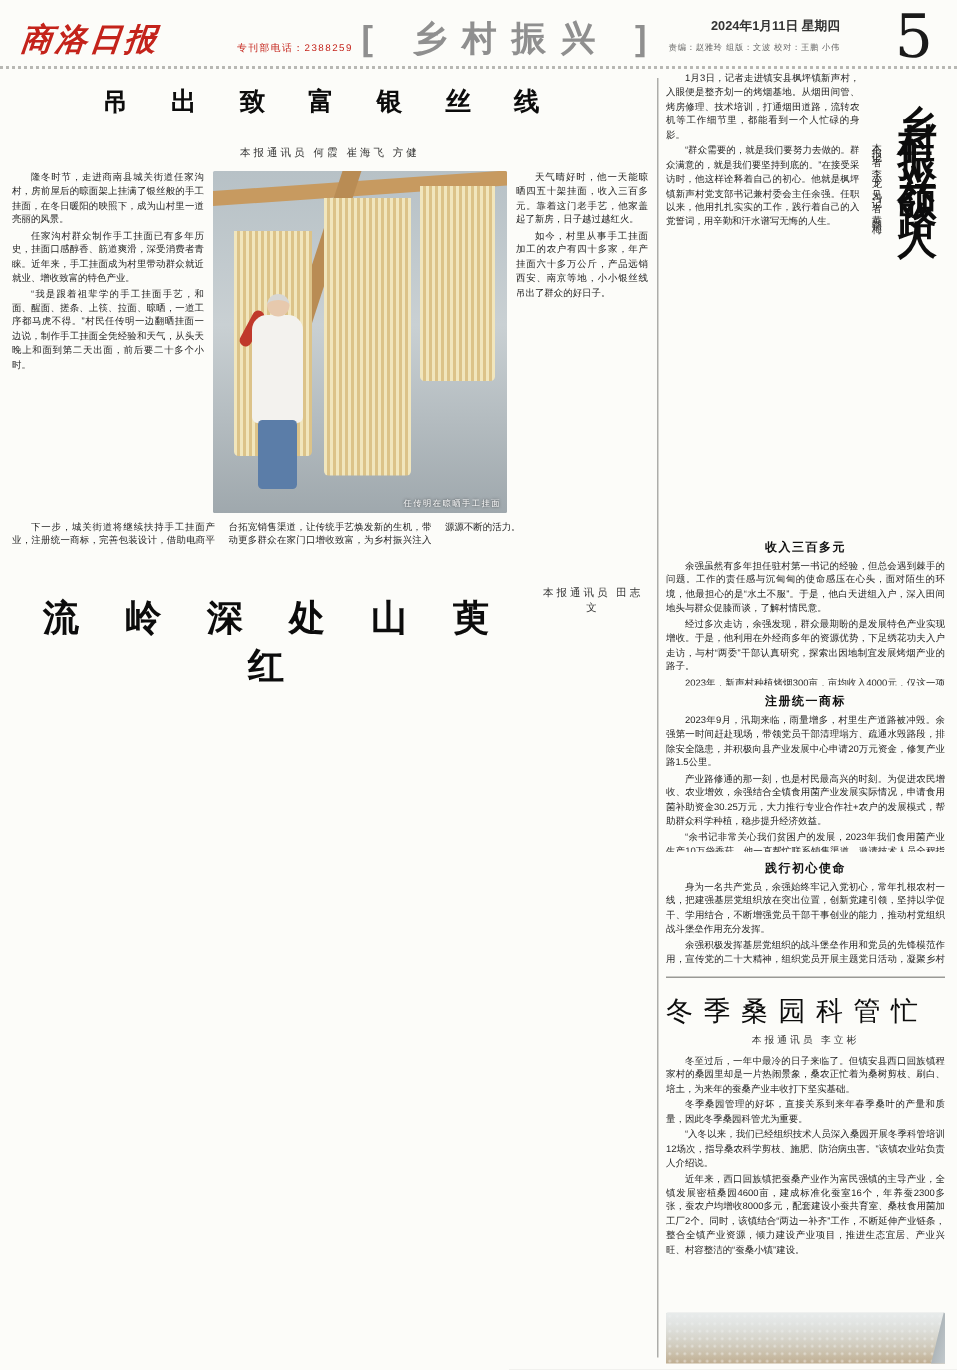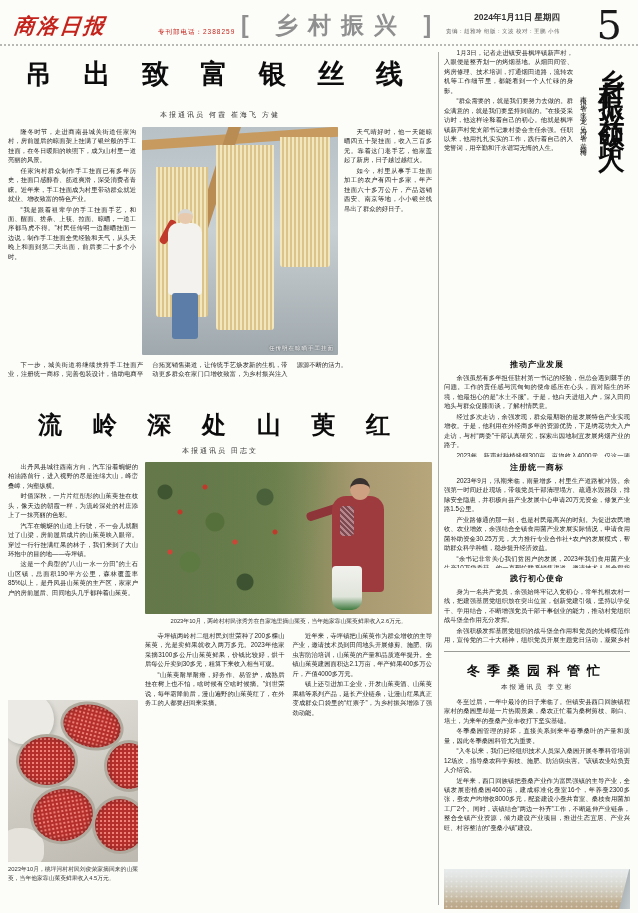--- a/index.html
+++ b/index.html
@@ -20,21 +20,21 @@
   
   .content { display:flex; padding:2px 8px 0 8px; height:863px; }
   .left-zone { width:424px; display:flex; flex-direction:column; }
   .v-rule { border-left:1px solid #adadaa; margin:4px 5px 4px 6px; }
   .right-zone { flex:1; display:flex; flex-direction:column; overflow:hidden; }
 
   .para { text-indent:2em; margin-bottom:1px; }
   .body-text { font-size:6.3px; line-height:1.5; text-align:justify; color:#242424; }
 
   
-  .a1-title { text-align:center; font-size:27px; font-weight:bold; letter-spacing:12px; color:#0c0c0c; margin:8px 0 18px; }
+  .a1-title { text-align:center; font-size:17px; font-weight:bold; letter-spacing:12px; color:#0c0c0c; margin:8px 0 18px; }
   .a1-byline { text-align:center; font-size:7px; letter-spacing:2px; margin:4px 0 7px; color:#333; }
   .a1-body { display:flex; gap:6px; }
   .a1-colL { width:128px; height:228px; overflow:hidden; }
   .a1-colR { flex:1; height:228px; overflow:hidden; }
   .a1-bottom { margin-top:5px; height:40px; overflow:hidden; column-count:3; column-gap:9px; }
 
   .photo { position:relative; overflow:hidden; border-radius:1px; }
   .photo-cap-overlay { position:absolute; right:4px; bottom:3px; font-size:5.5px; color:#fff; text-shadow:0 0 2px rgba(0,0,0,.8); letter-spacing:1px; }
 
   
@@ -98,21 +98,21 @@
   
   .aL-top { display:flex; gap:5px; }
   .aL-text { flex:1; overflow:hidden; height:306px; }
   .aL-byline { writing-mode:vertical-rl; font-size:6.8px; letter-spacing:3px; color:#222; height:250px; margin-top:42px; }
   .aL-title { writing-mode:vertical-rl; font-size:26px; font-weight:bold; letter-spacing:13px; color:#0c0c0c; height:306px; margin-left:2px; }
   .subhead { text-align:center; font-size:8px; font-weight:bold; color:#111; margin:5px 0 3px; letter-spacing:1px; }
 
   .h-rule { border-top:1px solid #9a9a96; margin:6px 0 2px; }
 
   
-  .aM-title { text-align:center; font-size:13px; font-weight:bold; letter-spacing:7px; color:#0c0c0c; margin:8px 0 2px; }
+  .aM-title { font-size:18px; font-weight:normal; letter-spacing:7px; color:#0c0c0c; margin:8px 0 2px; }
   .aM-byline { text-align:center; font-size:6.5px; letter-spacing:2px; margin:3px 0 5px; color:#333; }
   .aM-text { height:168px; overflow:hidden; }
 
   
   .ph-field { width:100%; height:128px; margin-top:4px;
     background:
       radial-gradient(circle 1px, rgba(255,255,255,.4) 0 .7px, transparent 1.2px),
       linear-gradient(180deg,#ccd2d0 0%,#c3b59b 22%,#a87f55 55%,#8f6a45 100%);
     background-size:5px 5px, 100% 100%; }
   .fd-road { position:absolute; right:-14px; top:-6px; width:34px; height:170px; background:linear-gradient(90deg,#aeb6ba,#d4dadd,#aeb6ba); transform:rotate(14deg); }
@@ -162,21 +162,21 @@
           <div class="a1-colR body-text">
               <p class="para">天气晴好时，他一天能晾晒四五十架挂面，收入三百多元。靠着这门老手艺，他家盖起了新房，日子越过越红火。</p>
               <p class="para">如今，村里从事手工挂面加工的农户有四十多家，年产挂面六十多万公斤，产品远销西安、南京等地，小小银丝线吊出了群众的好日子。</p>
             </div>
         </div>
         <div class="a1-bottom body-text">
             <p class="para">下一步，城关街道将继续扶持手工挂面产业，注册统一商标，完善包装设计，借助电商平台拓宽销售渠道，让传统手艺焕发新的生机，带动更多群众在家门口增收致富，为乡村振兴注入源源不断的活力。</p>
           </div>
       </div>
 
-      <div style="flex:1; display:flex; flex-direction:column; overflow:hidden;">
+      <div style="flex:1; display:flex; flex-direction:row; overflow:hidden;">
         <div class="a2-title">流 岭 深 处 山 萸 红</div>
         <div class="a2-byline">本报通讯员  田志文</div>
         <div class="a2-body">
           <div class="a2-colL">
             <div class="a2-colL-text body-text">
                 <p class="para">出丹凤县城往西南方向，汽车沿着蜿蜒的柏油路前行，进入视野的尽是连绵大山，峰峦叠嶂，沟壑纵横。</p>
                 <p class="para">时值深秋，一片片红彤彤的山茱萸挂在枝头，像天边的朝霞一样，为流岭深处的村庄添上了一抹亮丽的色彩。</p>
                 <p class="para">汽车在蜿蜒的山道上行驶，不一会儿就翻过了山梁，房前屋后成片的山茱萸映入眼帘。穿过一行行挂满红果的林子，我们来到了大山环抱中的目的地——寺坪镇。</p>
                 <p class="para">这是一个典型的“八山一水一分田”的土石山区镇，总面积190平方公里，森林覆盖率85%以上，是丹凤县山茱萸的主产区，家家户户的房前屋后、田间地头几乎都种着山茱萸。</p>
               </div>
@@ -217,21 +217,21 @@
 
       <div>
         <div class="aL-top">
           <div class="aL-text body-text">
               <p class="para">1月3日，记者走进镇安县枫坪镇新声村，入眼便是整齐划一的烤烟基地。从烟田间管、烤房修理、技术培训，打通烟田道路，流转农机等工作细节里，都能看到一个人忙碌的身影。</p>
               <p class="para">“群众需要的，就是我们要努力去做的。群众满意的，就是我们要坚持到底的。”在接受采访时，他这样诠释着自己的初心。他就是枫坪镇新声村党支部书记兼村委会主任余强。任职以来，他用扎扎实实的工作，践行着自己的入党誓词，用辛勤和汗水谱写无悔的人生。</p>
             </div>
           <div class="aL-byline">本报记者 李小龙 见习记者 黄朝梅</div>
           <div class="aL-title">乡村振兴领路人</div>
         </div>
-        <div class="subhead">推动产业发展</div>
+        <div class="subhead">收入三百多元</div>
         <div class="body-text" style="max-height:84px; overflow:hidden;">
             <p class="para">余强虽然有多年担任驻村第一书记的经验，但总会遇到棘手的问题。工作的责任感与沉甸甸的使命感压在心头，面对陌生的环境，他最担心的是“水土不服”。于是，他白天进组入户，深入田间地头与群众促膝而谈，了解村情民意。</p>
             <p class="para">经过多次走访，余强发现，群众最期盼的是发展特色产业实现增收。于是，他利用在外经商多年的资源优势，下足绣花功夫入户走访，与村“两委”干部认真研究，探索出因地制宜发展烤烟产业的路子。</p>
             <p class="para">2023年，新声村种植烤烟300亩，亩均收入4000元，仅这一项群众就增收120万元，解决了300多人就业问题。“金叶子”成了群众致富的“金票子”，不仅壮大了新声村集体经济，也受到了广大群众的一致好评。</p>
           </div>
         <div class="subhead">注册统一商标</div>
         <div class="body-text" style="max-height:92px; overflow:hidden;">
             <p class="para">2023年9月，汛期来临，雨量增多，村里生产道路被冲毁。余强第一时间赶赴现场，带领党员干部清理塌方、疏通水毁路段，排除安全隐患，并积极向县产业发展中心申请20万元资金，修复产业路1.5公里。</p>
             <p class="para">产业路修通的那一刻，也是村民最高兴的时刻。为促进农民增收、农业增效，余强结合全镇食用菌产业发展实际情况，申请食用菌补助资金30.25万元，大力推行专业合作社+农户的发展模式，帮助群众科学种植，稳步提升经济效益。</p>
             <p class="para">“余书记非常关心我们贫困户的发展，2023年我们食用菌产业生产10万袋香菇，他一直帮忙联系销售渠道、邀请技术人员全程指导，引进的菌棒销路不愁。”脱贫户王某感激地说。把工作做到群众心坎里，让群众在获得感、幸福感中安居乐业，是余强始终不变的追求。</p>

